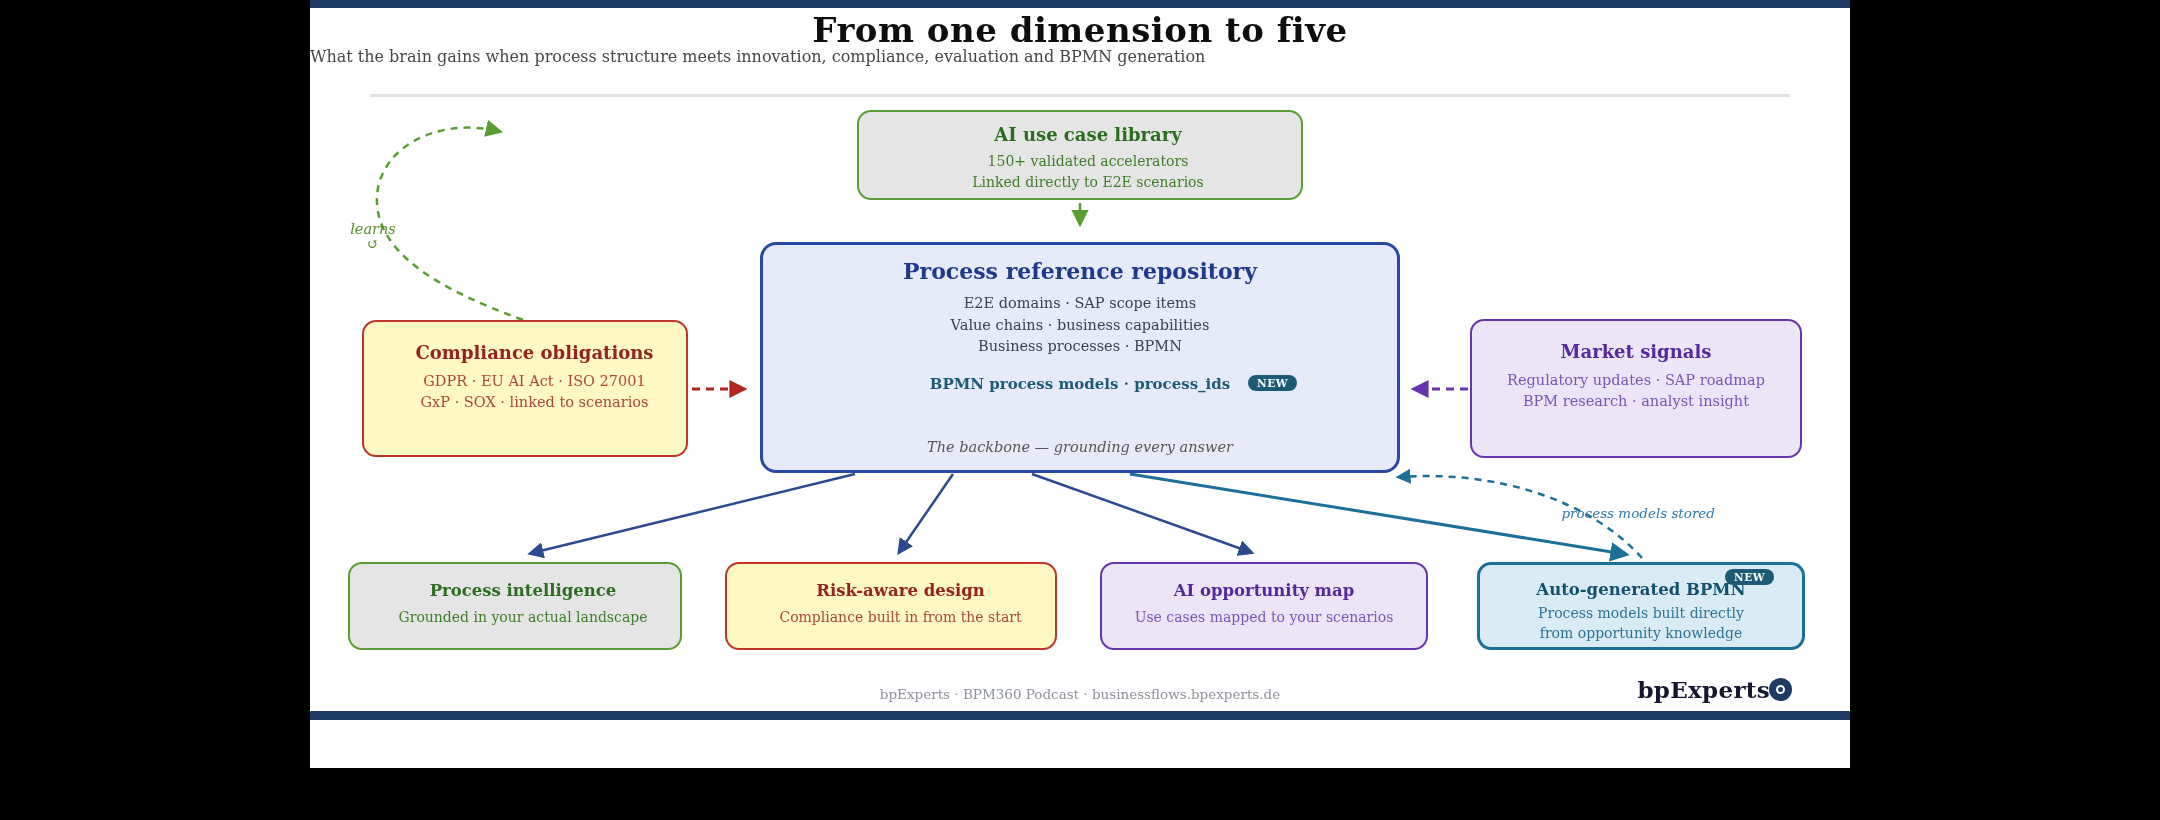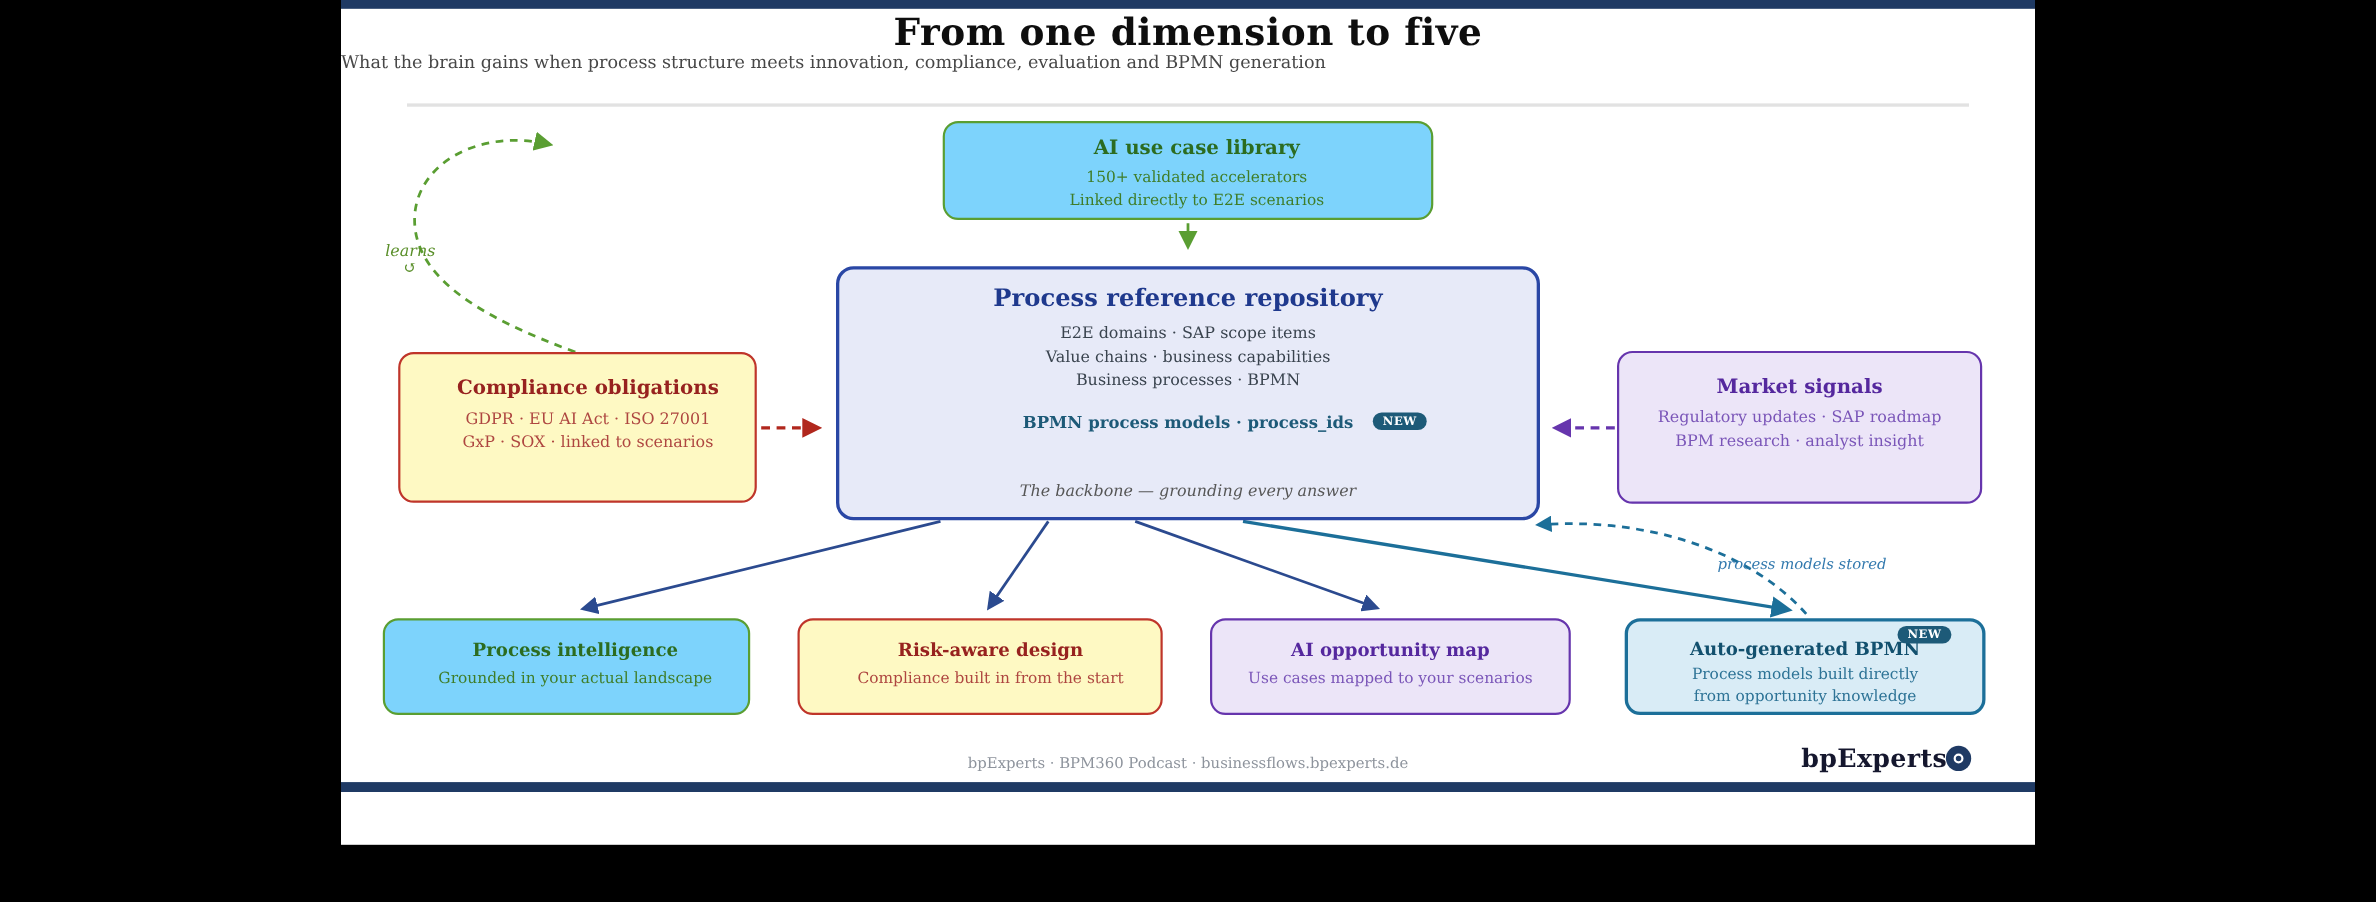--- a/index.html
+++ b/index.html
@@ -12,21 +12,21 @@
   .page-title{position:absolute;left:0;top:10px;width:1540px;text-align:center;
       font-size:34px;font-weight:bold;color:#0e0e0e;letter-spacing:.5px;}
   .page-subtitle{position:absolute;left:0;top:47px;width:1540px;text-align:left;
       font-size:16px;color:#474747;}
   .divider{position:absolute;left:60px;top:94px;width:1420px;height:3px;background:#e2e2e2;}
 
   .node{position:absolute;border-radius:14px;text-align:center;box-sizing:border-box;}
   .node .t{font-weight:bold;}
   .node .l{line-height:21px;}
 
-  .n-green{background:#7dd3fc;border:2.5px solid #5a9e32;padding-left:16px;}
+  .n-green{background:#e5e5e5;border:2.5px solid #5a9e32;padding-left:16px;}
   .n-green .t{color:#2c6c20;font-size:18px;margin:12px 0 6px;}
   .n-green .l{color:#3f7d28;font-size:14px;}
 
   .n-repo{background:#e7eaf8;border:3px solid #2a47a5;border-radius:16px;}
   .n-repo .t{color:#1f398d;font-size:22px;margin:13px 0 9px;}
   .n-repo .l{color:#39434e;font-size:14.5px;line-height:21.5px;}
   .repo-row{position:relative;width:100%;margin-top:16px;}
   .repo-hl{color:#1d5a78;font-weight:bold;font-size:15px;}
   .badge{display:inline-block;background:#1d5a78;color:#fff;font-weight:bold;
       font-size:10.5px;padding:2px 9px;border-radius:9px;letter-spacing:.5px;}

